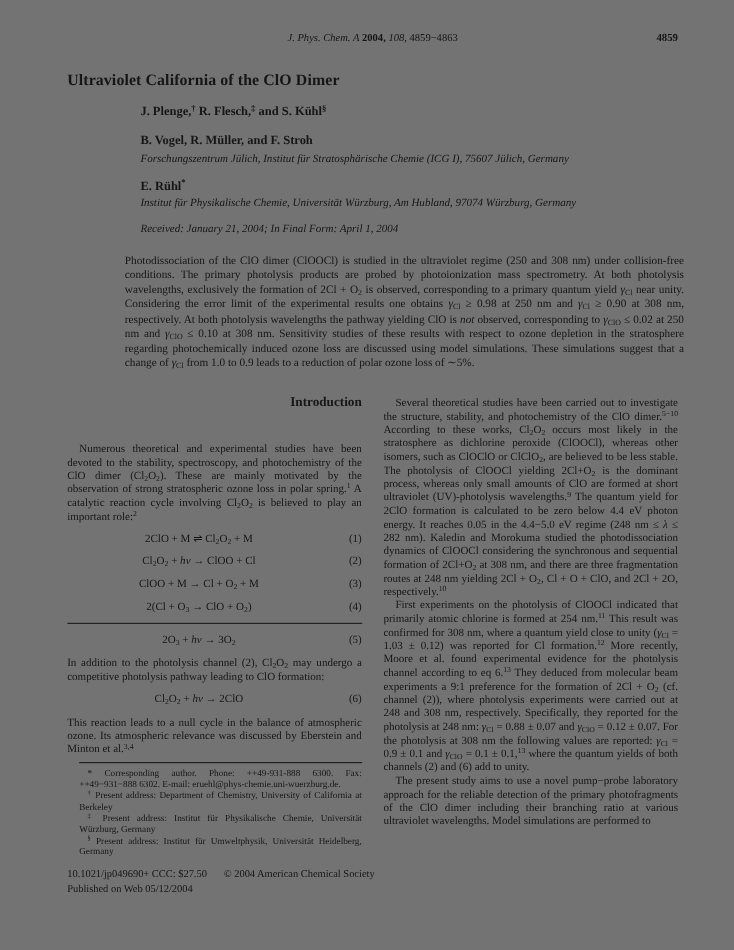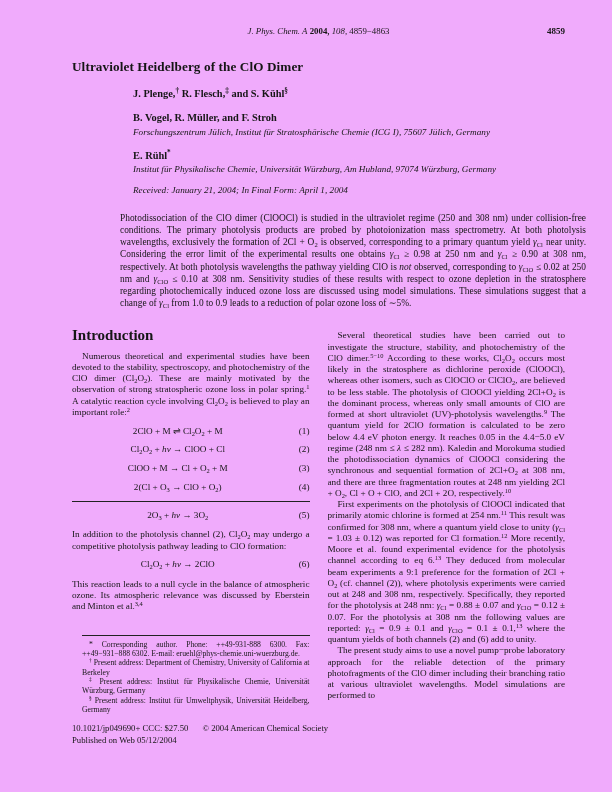--- a/index.html
+++ b/index.html
@@ -1,38 +1,38 @@
 <!DOCTYPE html>
 <html><head>
 <meta charset="utf-8">
 <style>
   html,body{margin:0;padding:0;background:#ffffff;}
   .page{
     width:612px;height:792px;box-sizing:border-box;position:relative;
-    padding:26px 47px 0 72px;background:#f0abfc;color:#161616;
+    padding:26px 47px 0 56px;background:#737373;color:#161616;
     font-family:"Liberation Serif", serif;
   }
   
   .header{position:relative;text-align:center;font-size:8.8px;height:12px;}
   .header .jref i{font-style:italic;}
   .header .pagenum{position:absolute;right:0;top:0;font-weight:bold;font-size:9px;}
   
   .title{margin-top:21px;font-size:13.2px;font-weight:bold;letter-spacing:0.1px;}
   
   .authors{margin-left:61px;}
   .names{font-size:10.4px;font-weight:bold;margin-top:13px;}
   .affil{font-size:9.2px;font-style:italic;margin-top:3.5px;}
   .received{margin-left:61px;font-style:italic;font-size:9.2px;margin-top:11px;}
   
   .abstract{margin:17px 0 0 48px;width:466px;font-size:9.4px;line-height:12.15px;text-align:justify;}
   
   .columns{display:flex;gap:18px;margin-top:21px;height:384px;}
   .col{width:247px;overflow:hidden;font-size:9.2px;line-height:11.25px;text-align:justify;}
   .col-left{position:relative;}
-  .intro-heading{font-size:15px;font-weight:bold;margin:0 0 9px 0;text-align:left;}
+  .intro-heading{font-size:11px;font-weight:bold;margin:0 0 27px 0;text-align:right;}
   p{margin:0;}
   p.indent{text-indent:10px;}
   p.gap-top{margin-top:8px;}
   .eq{display:flex;margin:7.5px 0;}
   .eq .f{flex:1;text-align:center;}
   .eq .n{width:26px;text-align:right;}
   .netline{border-top:0.9px solid #222;margin:8px 0;height:0;}
   sub{font-size:70%;vertical-align:-0.25em;line-height:0;}
   sup{font-size:70%;vertical-align:0.5em;line-height:0;}
   
@@ -46,21 +46,21 @@
 </head>
 <body>
 
 <div class="page">
 
   <div class="header">
     <span class="jref"><i>J. Phys. Chem. A</i> <b>2004,</b> <i>108,</i> <span>4859−4863</span></span>
     <span class="pagenum">4859</span>
   </div>
 
-  <div class="title">Ultraviolet Heidelberg of the ClO Dimer</div>
+  <div class="title">Ultraviolet California of the ClO Dimer</div>
 
   <div class="authors">
     <div class="names">J. Plenge,<sup>†</sup> R. Flesch,<sup>‡</sup> and S. Kühl<sup>§</sup></div>
   </div>
   <div class="authors">
     <div class="names">B. Vogel, R. Müller, and F. Stroh</div>
     <div class="affil">Forschungszentrum Jülich, Institut für Stratosphärische Chemie (ICG I), 75607 Jülich, Germany</div>
   </div>
   <div class="authors">
     <div class="names">E. Rühl<sup>*</sup></div>

